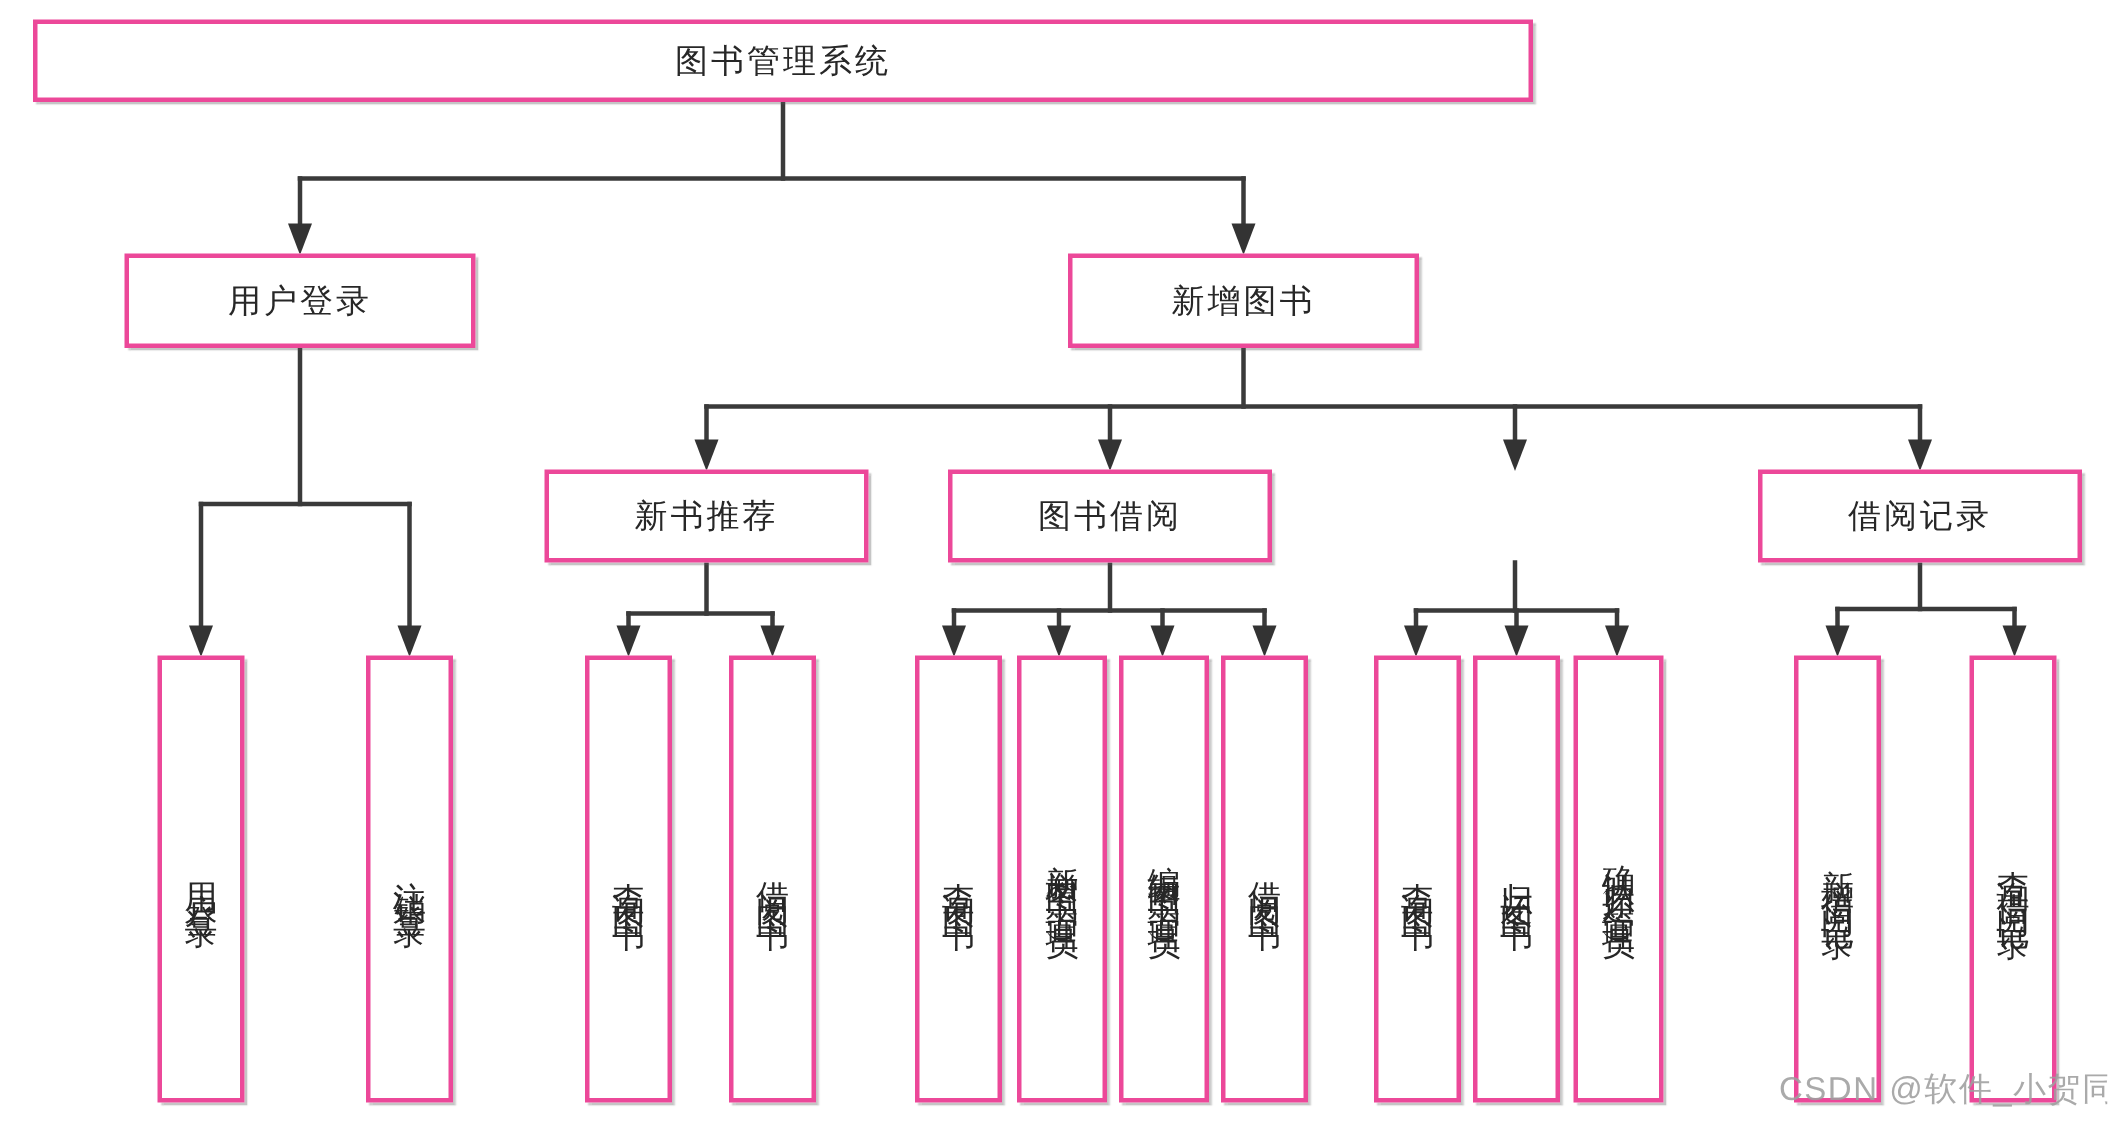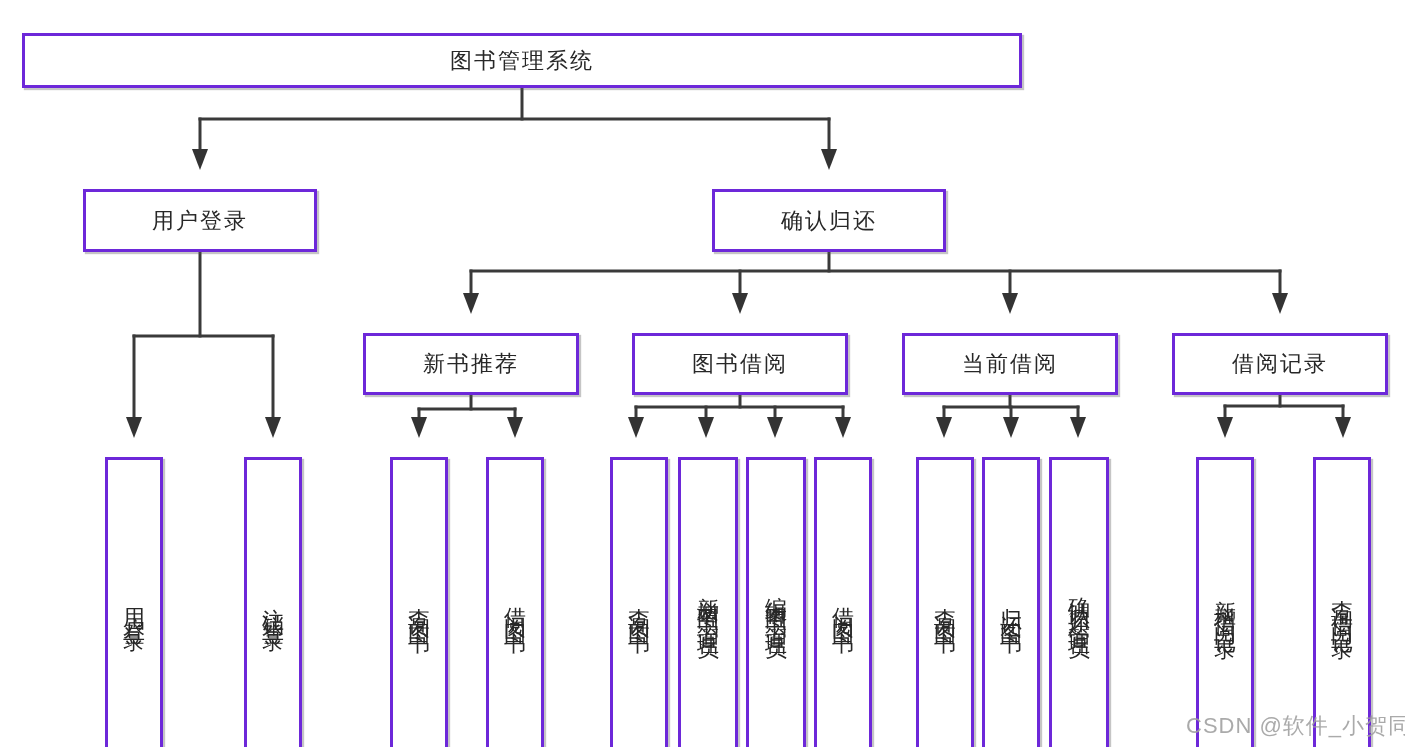--- a/index.html
+++ b/index.html
@@ -19,28 +19,27 @@
     position: absolute;
     left: 0;
     top: 0;
     width: 1405px;
     height: 747px;
     pointer-events: none;
   }
   .node {
     position: absolute;
     background: #ffffff;
-    border: 3px solid #6d28d9;
+    border: 3px solid #ec4899;
     box-shadow: 2px 2px 1px rgba(90,90,90,0.35);
     display: flex;
     align-items: center;
     justify-content: center;
     box-sizing: border-box;
     z-index: 2;
-    margin-top: 20px;
   }
   .node .lbl {
     color: #272727;
     font-size: 22px;
     letter-spacing: 2px;
     white-space: nowrap;
     line-height: 1;
   }
   .node.v .lbl {
     writing-mode: vertical-rl;
@@ -135,32 +134,29 @@
   </svg>
 
   <div class="node" style="left:22px; top:13px; width:1000px; height:55px;">
     <span class="lbl">图书管理系统</span>
   </div>
 
   <div class="node" style="left:83px; top:169px; width:234px; height:63px;">
     <span class="lbl">用户登录</span>
   </div>
   <div class="node" style="left:712px; top:169px; width:234px; height:63px;">
-    <span class="lbl">确认归还</span>
+    <span class="lbl">新增图书</span>
   </div>
 
   <div class="node" style="left:632px; top:313px; width:216px; height:62px;">
     <span class="lbl">图书借阅</span>
   </div>
   <div class="node" style="left:363px; top:313px; width:216px; height:62px;">
     <span class="lbl">新书推荐</span>
   </div>
-  <div class="node" style="left:902px; top:313px; width:216px; height:62px;">
-    <span class="lbl">当前借阅</span>
-  </div>
   <div class="node" style="left:1172px; top:313px; width:216px; height:62px;">
     <span class="lbl">借阅记录</span>
   </div>
 
   <div class="node v" style="left:105px; top:437px; width:58px; height:298px;">
     <span class="lbl">用户登录</span>
   </div>
   <div class="node v" style="left:244px; top:437px; width:58px; height:298px;">
     <span class="lbl">注销登录</span>
   </div>

